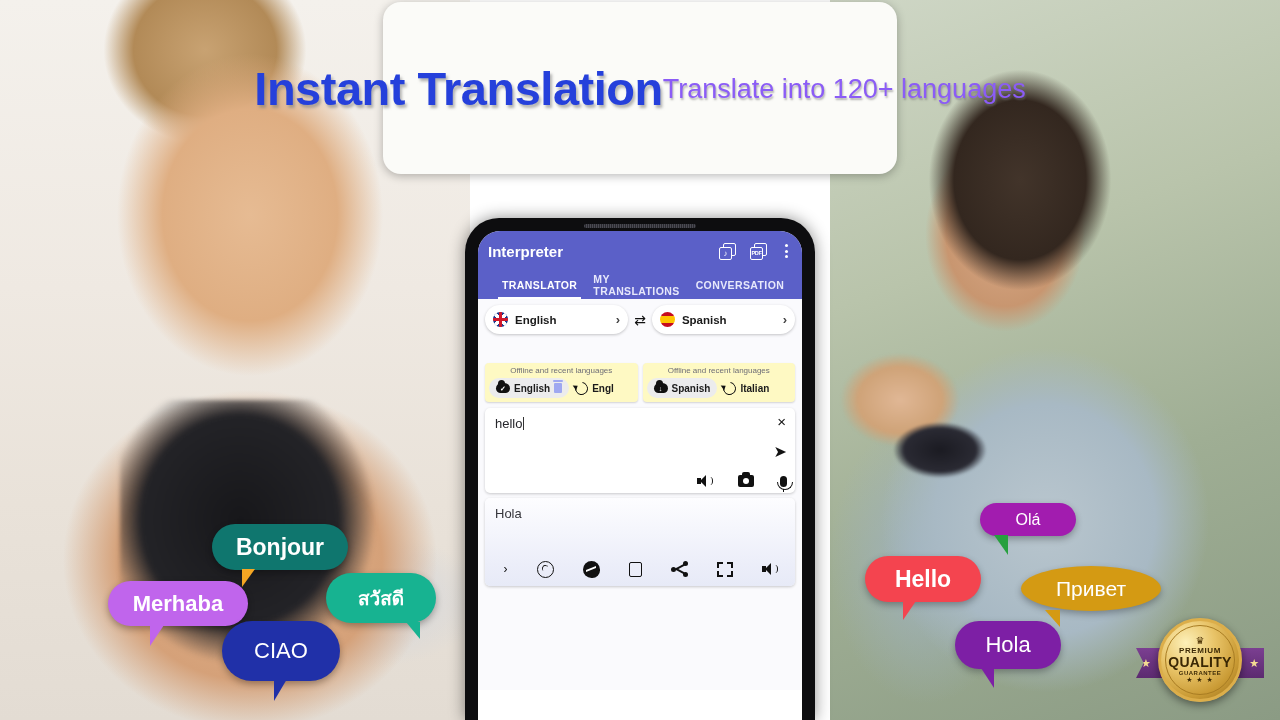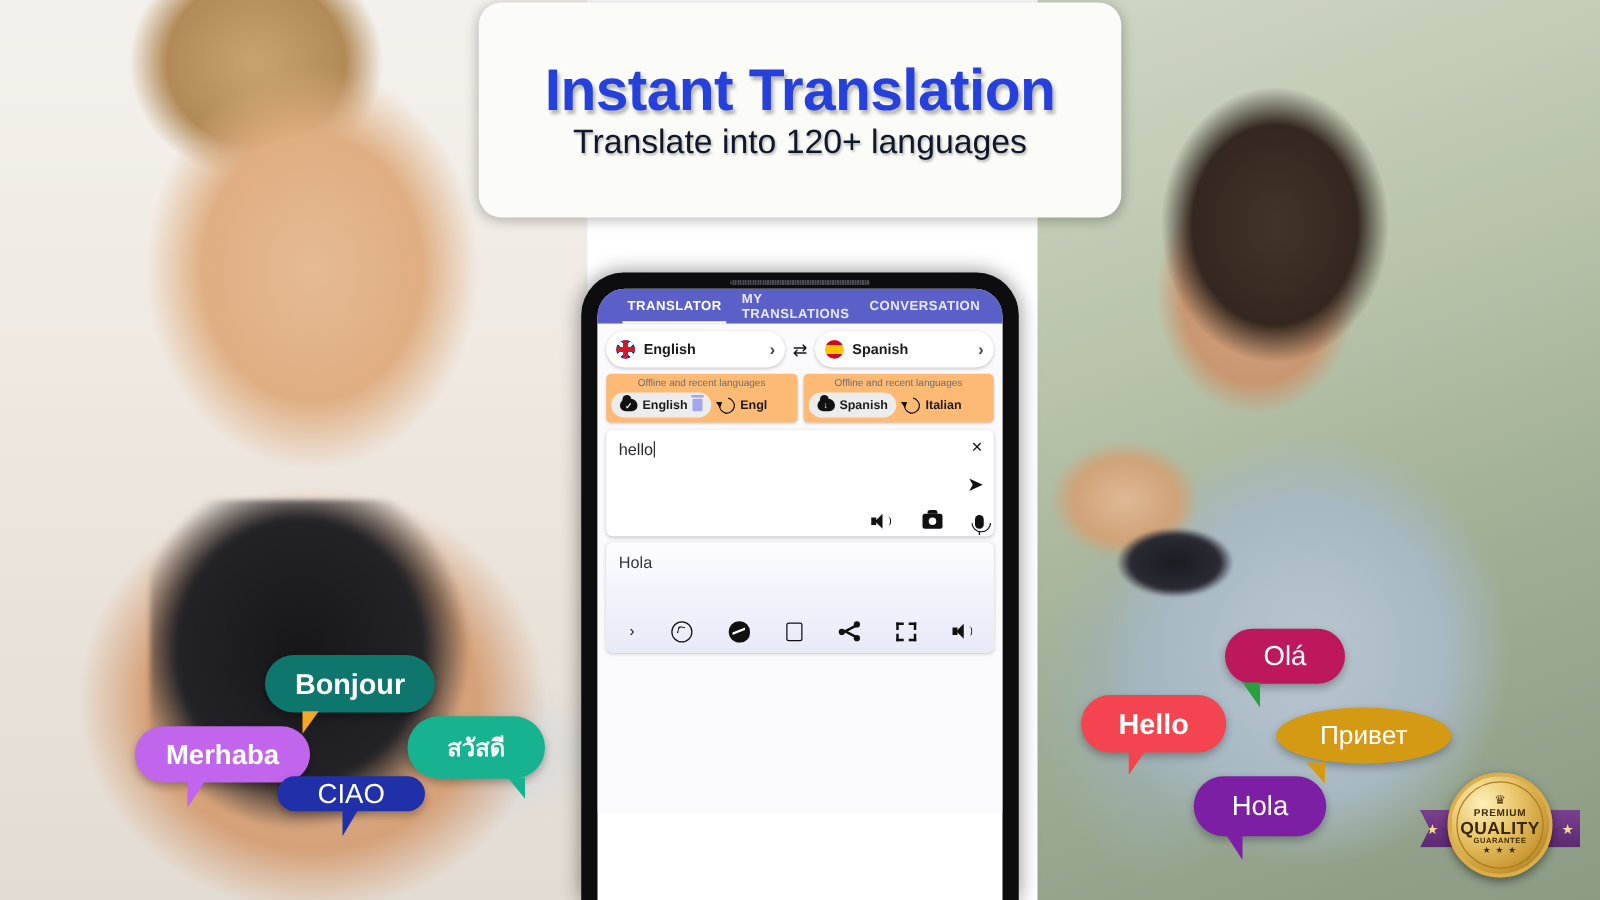--- a/index.html
+++ b/index.html
@@ -38,29 +38,29 @@
       radial-gradient(ellipse 60px 36px at 110px 120px, #1b1b22 0%, #2a2a33 60%, rgba(42,42,51,0) 78%),
       radial-gradient(ellipse 70px 55px at 70px 70px, #e0b795 0%, #cfa378 60%, rgba(207,163,120,0) 85%);
     filter: blur(1.2px);
   }
 
   
   .banner {
     position: absolute; left: 383px; top: 2px; width: 514px; height: 172px;
     background: #fbfbf8; border-radius: 18px;
     box-shadow: 0 2px 10px rgba(0,0,0,.28);
-    display: flex; flex-direction: column; align-items: center; justify-content: center;
+    display: flex; flex-direction: row; align-items: center; justify-content: center;
     padding-top: 2px;
   }
   .banner-title {
     font-size: 47px; font-weight: bold; color: #2540db; letter-spacing: -.5px;
     text-shadow: 2px 3px 3px rgba(120,120,120,.55); line-height: 1.05; white-space: nowrap;
   }
   .banner-sub {
-    font-size: 27px; color: #0f172a; line-height: 1.28; white-space: nowrap;
+    font-size: 27px; color: #8b5cf6; line-height: 1.28; white-space: nowrap;
     text-shadow: 1px 2px 2px rgba(110,110,110,.5);
   }
 
   
   .phone {
     position: absolute; left: 465px; top: 218px; width: 350px; height: 502px;
     background: #0d0d0f; border-radius: 34px 34px 0 0;
     box-shadow: 0 0 16px rgba(0,0,0,.45);
     padding: 13px 13px 0 13px;
   }
@@ -137,22 +137,22 @@
       linear-gradient(-45deg, transparent 42%, #fff 42% 58%, transparent 58%); }
   .flag-uk::after { content:""; position:absolute; inset:0;
     background: linear-gradient(0deg, transparent 38%, #d0192b 38% 62%, transparent 62%),
                 linear-gradient(90deg, transparent 38%, #d0192b 38% 62%, transparent 62%); }
   .flag-es { background: linear-gradient(180deg,#c60b1e 0 26%,#ffc400 26% 74%,#c60b1e 74% 100%); }
   .lang-name { font-size: 11.5px; font-weight: bold; color: #1a1a1a; flex: 1; }
   .chev { color: #444; font-size: 13px; font-weight: bold; }
   .swap { font-size: 14px; color: #111; padding: 0 1px; }
 
   .offline-row { display: flex; gap: 5px; margin-top: 5px; }
-  .offline-card { flex: 1; background: #fdba74; border-radius: 4px; padding: 3px 4px 4px 4px;
-    box-shadow: 0 1px 2px rgba(0,0,0,.16); overflow: hidden; }
+  .offline-card { flex: 1; background: #fef9c3; border-radius: 4px; padding: 3px 4px 4px 4px;
+    box-shadow: 0 1px 2px rgba(0,0,0,.16); overflow: hidden; margin-top: 24px; }
   .offline-label { font-size: 8px; color: #6d6d76; text-align: center; margin-bottom: 3px; }
   .chips { display: flex; gap: 4px; }
   .chip { height: 20px; background: #ececed; border-radius: 11px; display: flex; align-items: center;
     gap: 4px; padding: 0 7px; font-size: 10px; font-weight: bold; color: #1b1b1b; white-space: nowrap; }
   .chip.plain { background: transparent; padding-left: 2px; }
   .cloud { width: 14px; height: 10px; background: #111; border-radius: 6px 6px 5px 5px; position: relative; flex: none; }
   .cloud::before { content:""; position:absolute; left:2px; top:-3px; width:7px; height:7px; background:#111; border-radius:50%; }
   .cloud span { position: absolute; inset: 0; color: #fff; font-size: 7px; display: flex;
     align-items: center; justify-content: center; padding-top: 1px; }
   .trash { width: 8px; height: 10px; background: #9fa8f0; border-radius: 1px; position: relative; flex: none; }
@@ -231,25 +231,25 @@
 
   #bub-bonjour { left: 212px; top: 524px; width: 136px; height: 46px; background: #0f766e; font-size: 23px; }
   #bub-bonjour .tail { left: 30px; bottom: -17px; border-left: 13px solid #f5a623;
     border-bottom: 18px solid transparent; }
   #bub-merhaba { left: 108px; top: 581px; width: 140px; height: 45px; background: #c065ec; font-size: 22px; }
   #bub-merhaba .tail { left: 42px; bottom: -20px; border-left: 14px solid #c065ec;
     border-bottom: 21px solid transparent; }
   #bub-thai { left: 326px; top: 573px; width: 110px; height: 50px; background: #17b391; font-size: 19px; border-radius: 26px; }
   #bub-thai .tail { right: 16px; bottom: -16px; border-right: 14px solid #17b391;
     border-bottom: 17px solid transparent; }
-  #bub-ciao { left: 222px; top: 621px; width: 118px; height: 28px; background: #2030a8; font-size: 22px; font-weight: normal; }
+  #bub-ciao { left: 222px; top: 621px; width: 118px; height: 60px; background: #2030a8; font-size: 22px; font-weight: normal; }
   #bub-ciao .tail { left: 52px; bottom: -20px; border-left: 13px solid #2030a8;
     border-bottom: 22px solid transparent; }
 
-  #bub-ola { left: 980px; top: 503px; width: 96px; height: 44px; background: #be185d; font-size: 22px; font-weight: normal; }
+  #bub-ola { left: 980px; top: 503px; width: 96px; height: 33px; background: #a21caf; font-size: 16px; font-weight: normal; }
   #bub-ola .tail { left: 14px; bottom: -19px; border-right: 14px solid #27a03f;
     border-bottom: 20px solid transparent; }
   #bub-hello { left: 865px; top: 556px; width: 116px; height: 46px; background: #f4444f; font-size: 23px; }
   #bub-hello .tail { left: 38px; bottom: -18px; border-left: 13px solid #f4444f;
     border-bottom: 19px solid transparent; }
   #bub-privet { left: 1021px; top: 566px; width: 140px; height: 45px; background: #d49a13;
     font-size: 21px; font-weight: normal; border-radius: 50%/50%; }
   #bub-privet .tail { left: 24px; bottom: -16px; border-right: 15px solid #d49a13;
     border-bottom: 17px solid transparent; }
   #bub-hola { left: 955px; top: 621px; width: 106px; height: 48px; background: #7d1fa5; font-size: 22px; font-weight: normal; }
@@ -286,20 +286,38 @@
   <div class="banner">
     <div class="banner-title">Instant Translation</div>
     <div class="banner-sub">Translate into 120+ languages</div>
   </div>
 
   <div class="phone">
     <div class="bezel-speaker"></div>
     <div class="screen">
 
 
+      <div class="appbar">
+        <div class="app-title">Interpreter</div>
+        <div class="appbar-icons">
+          <div class="ic-stack">
+            <span class="back"></span>
+            <span class="front">♪</span>
+          </div>
+          <div class="ic-stack">
+            <span class="back"></span>
+            <span class="front pdf">PDF</span>
+          </div>
+          <div class="kebab">
+              <i></i>
+              <i></i>
+              <i></i>
+            </div>
+        </div>
+      </div>
 
       <div class="tabs">
         <div class="tab active">TRANSLATOR</div>
         <div class="tab">MY TRANSLATIONS</div>
         <div class="tab">CONVERSATION</div>
       </div>
 
       <div class="app-body">
 
         <div class="lang-row">

